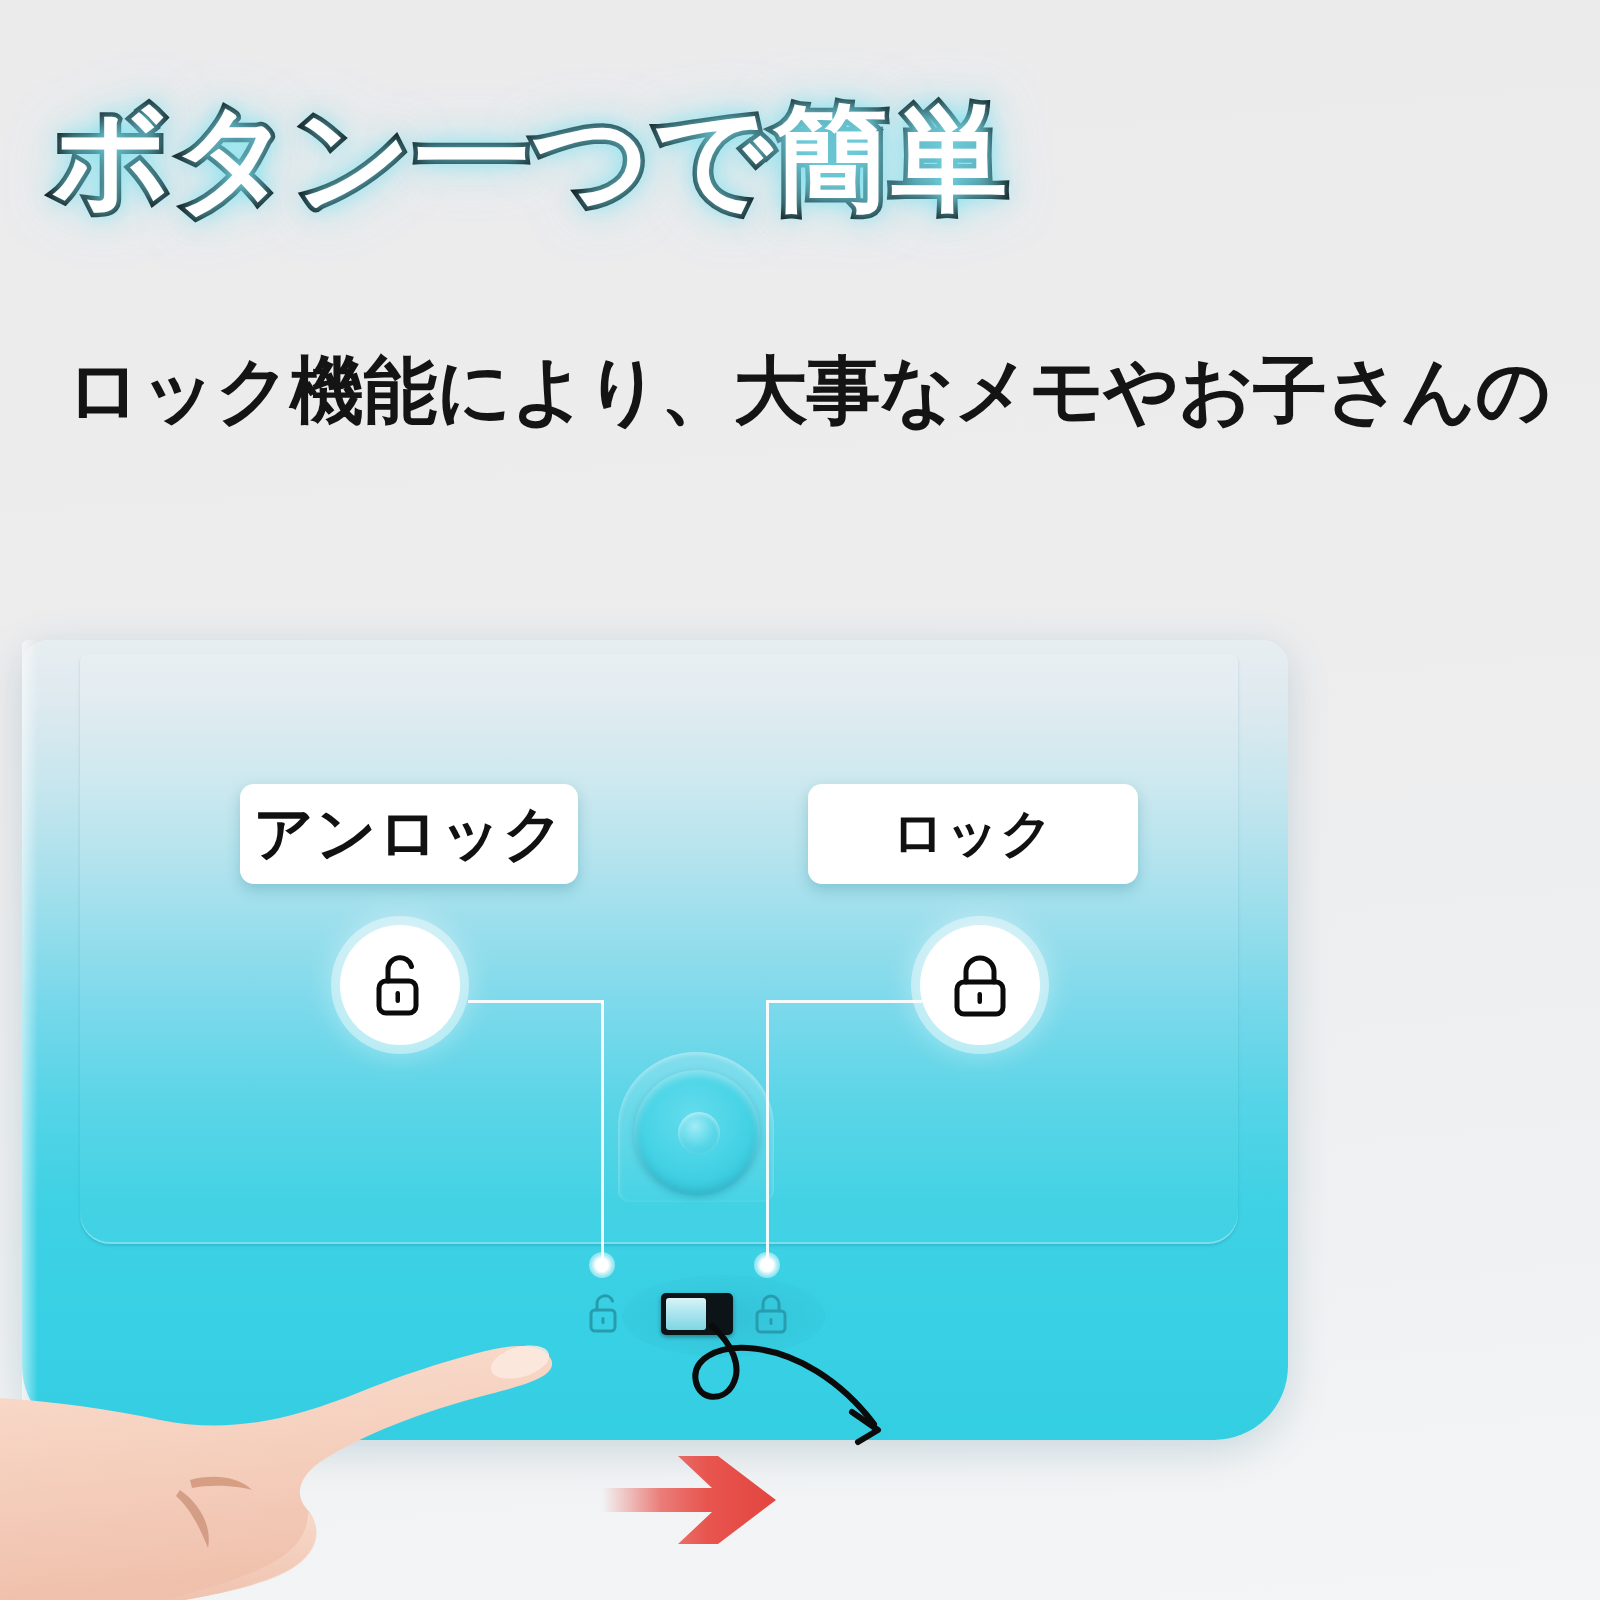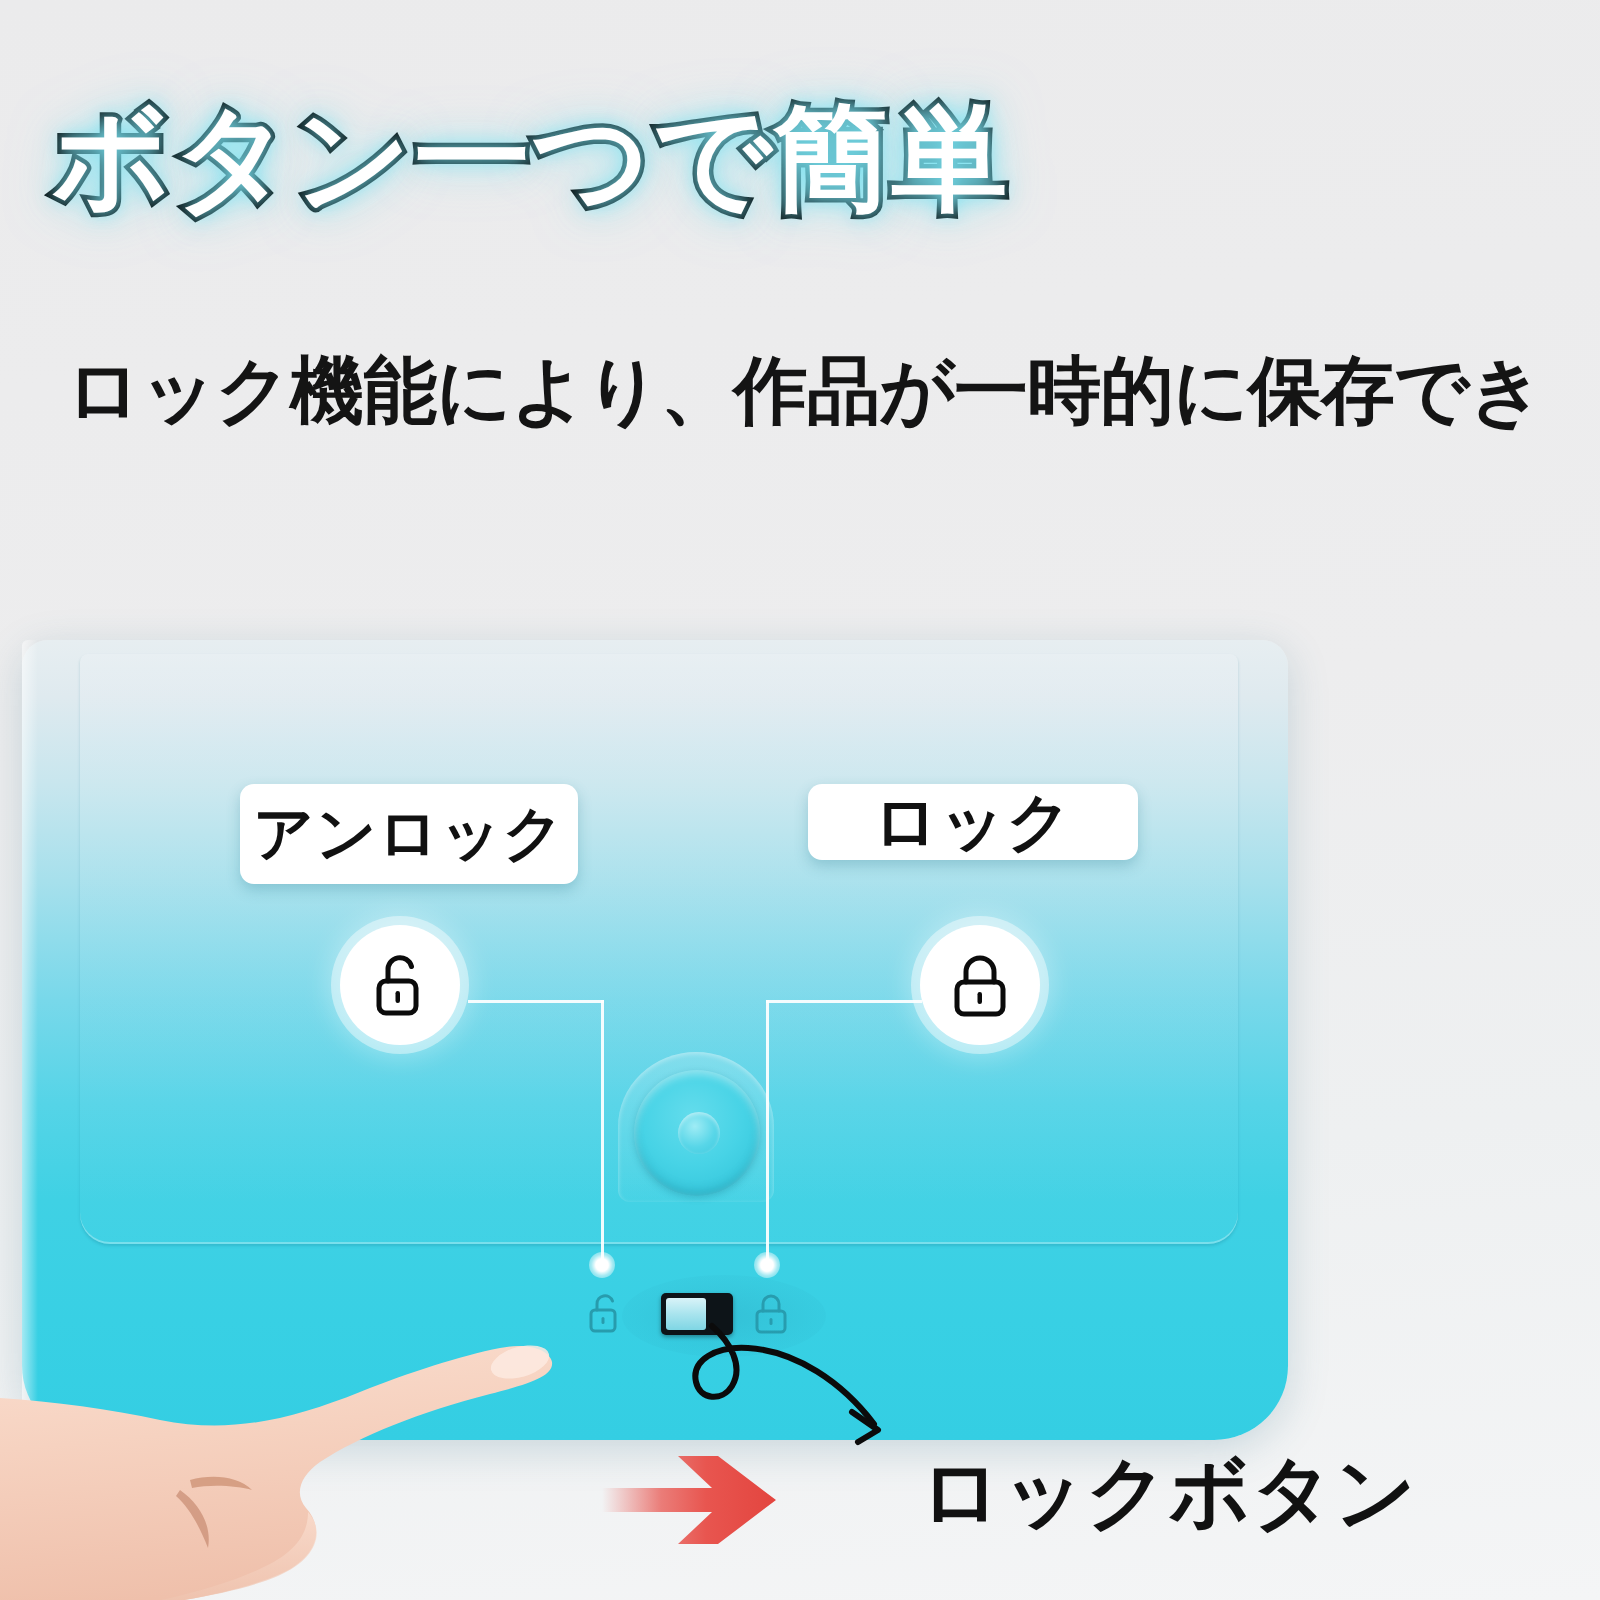--- a/index.html
+++ b/index.html
@@ -206,22 +206,22 @@
     left: 240px;
     top: 784px;
     width: 338px;
     height: 100px;
     font-size: 60px;
   }
   #callout-lock {
     left: 808px;
     top: 784px;
     width: 330px;
-    height: 76px;
-    font-size: 64px;
+    height: 100px;
+    font-size: 52px;
   }
 
   
   .icon-badge {
     position: absolute;
     width: 120px;
     height: 120px;
     border-radius: 50%;
     background: #ffffff;
     display: flex;
@@ -275,21 +275,21 @@
   }
 </style>
 </head>
 <body>
 
 <div id="stage">
 
   <div id="headline">ボタン一つで簡単</div>
 
   <div id="body-copy">
-    <span class="line">ロック機能により、作品が一時的に保存でき</span>
+    <span class="line">ロック機能により、大事なメモやお子さんの</span>
   </div>
 
   <div id="tablet">
     <div id="tablet-edge-left"></div>
     <div id="screen"></div>
     <div id="bezel-hump"></div>
     <div id="erase-button">
       <div id="erase-button-inner"></div>
     </div>
   </div>
@@ -381,15 +381,14 @@
           <stop offset="0%" stop-color="#e8554f" stop-opacity="0"></stop>
           <stop offset="34%" stop-color="#e8554f" stop-opacity="0.75"></stop>
           <stop offset="60%" stop-color="#e8554f" stop-opacity="1"></stop>
           <stop offset="100%" stop-color="#e3453f" stop-opacity="1"></stop>
         </linearGradient>
       </defs>
       <path d="M2 48 L 112 48 L 78 16 L 118 16 L 176 60 L 118 104 L 78 104 L 112 72 L 2 72 Z" fill="url(#redfade)"></path>
     </svg>
   </div>
 
-  <div id="lock-button-label">ロックボタン</div>
 
 </div>
 
 </body></html>

